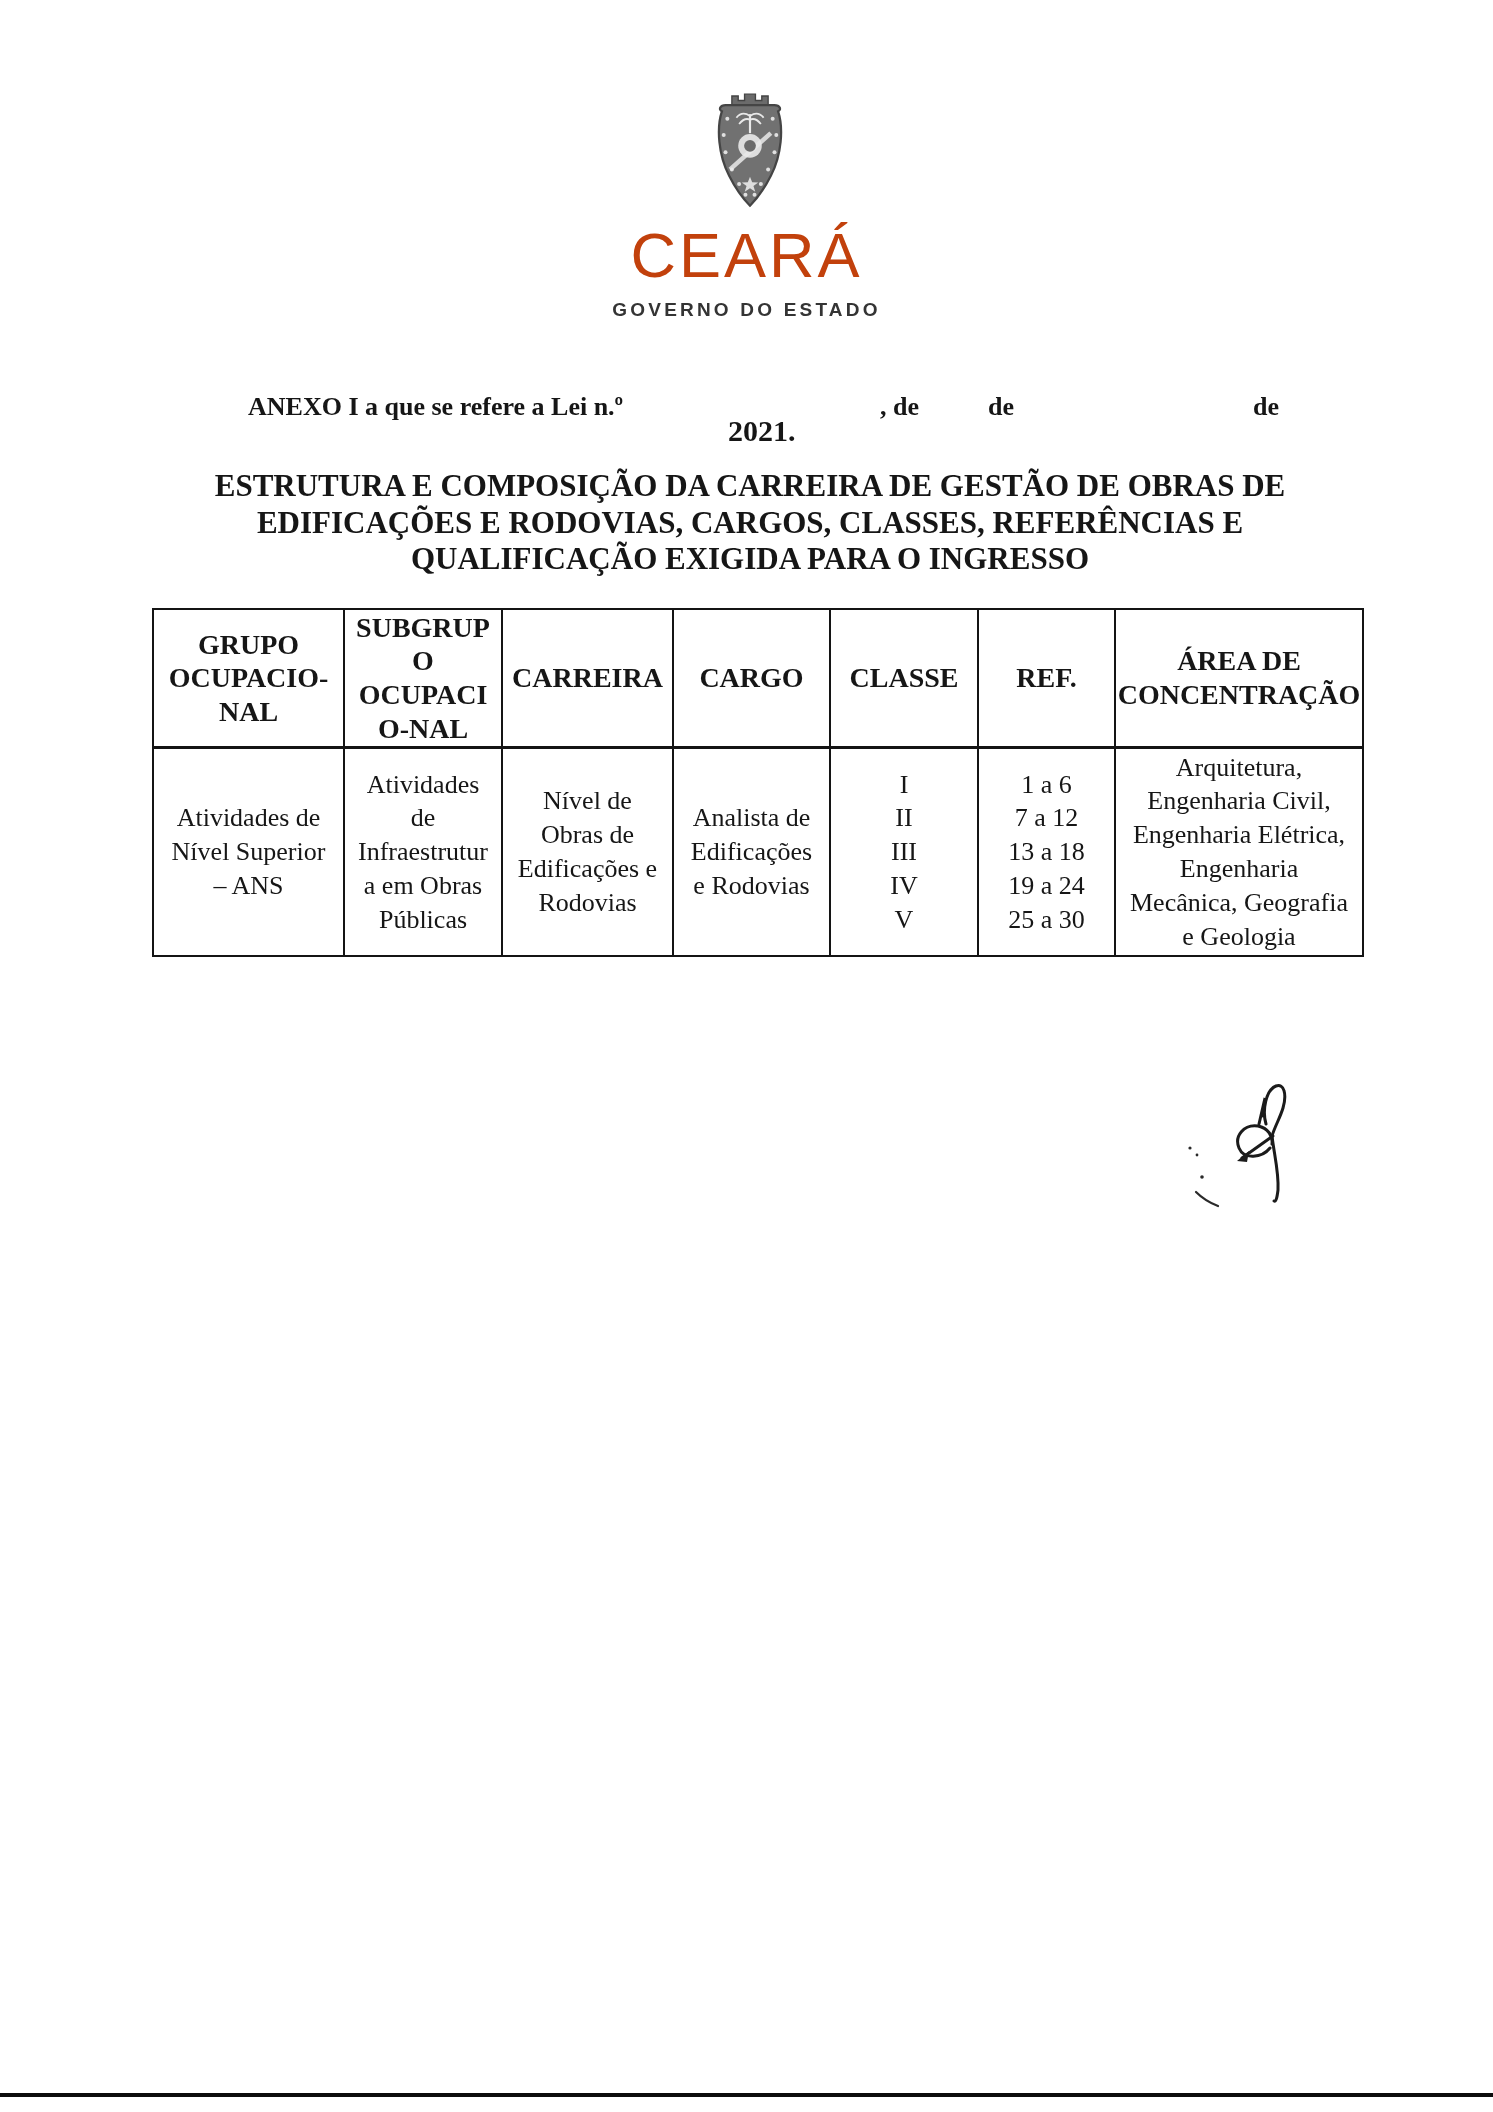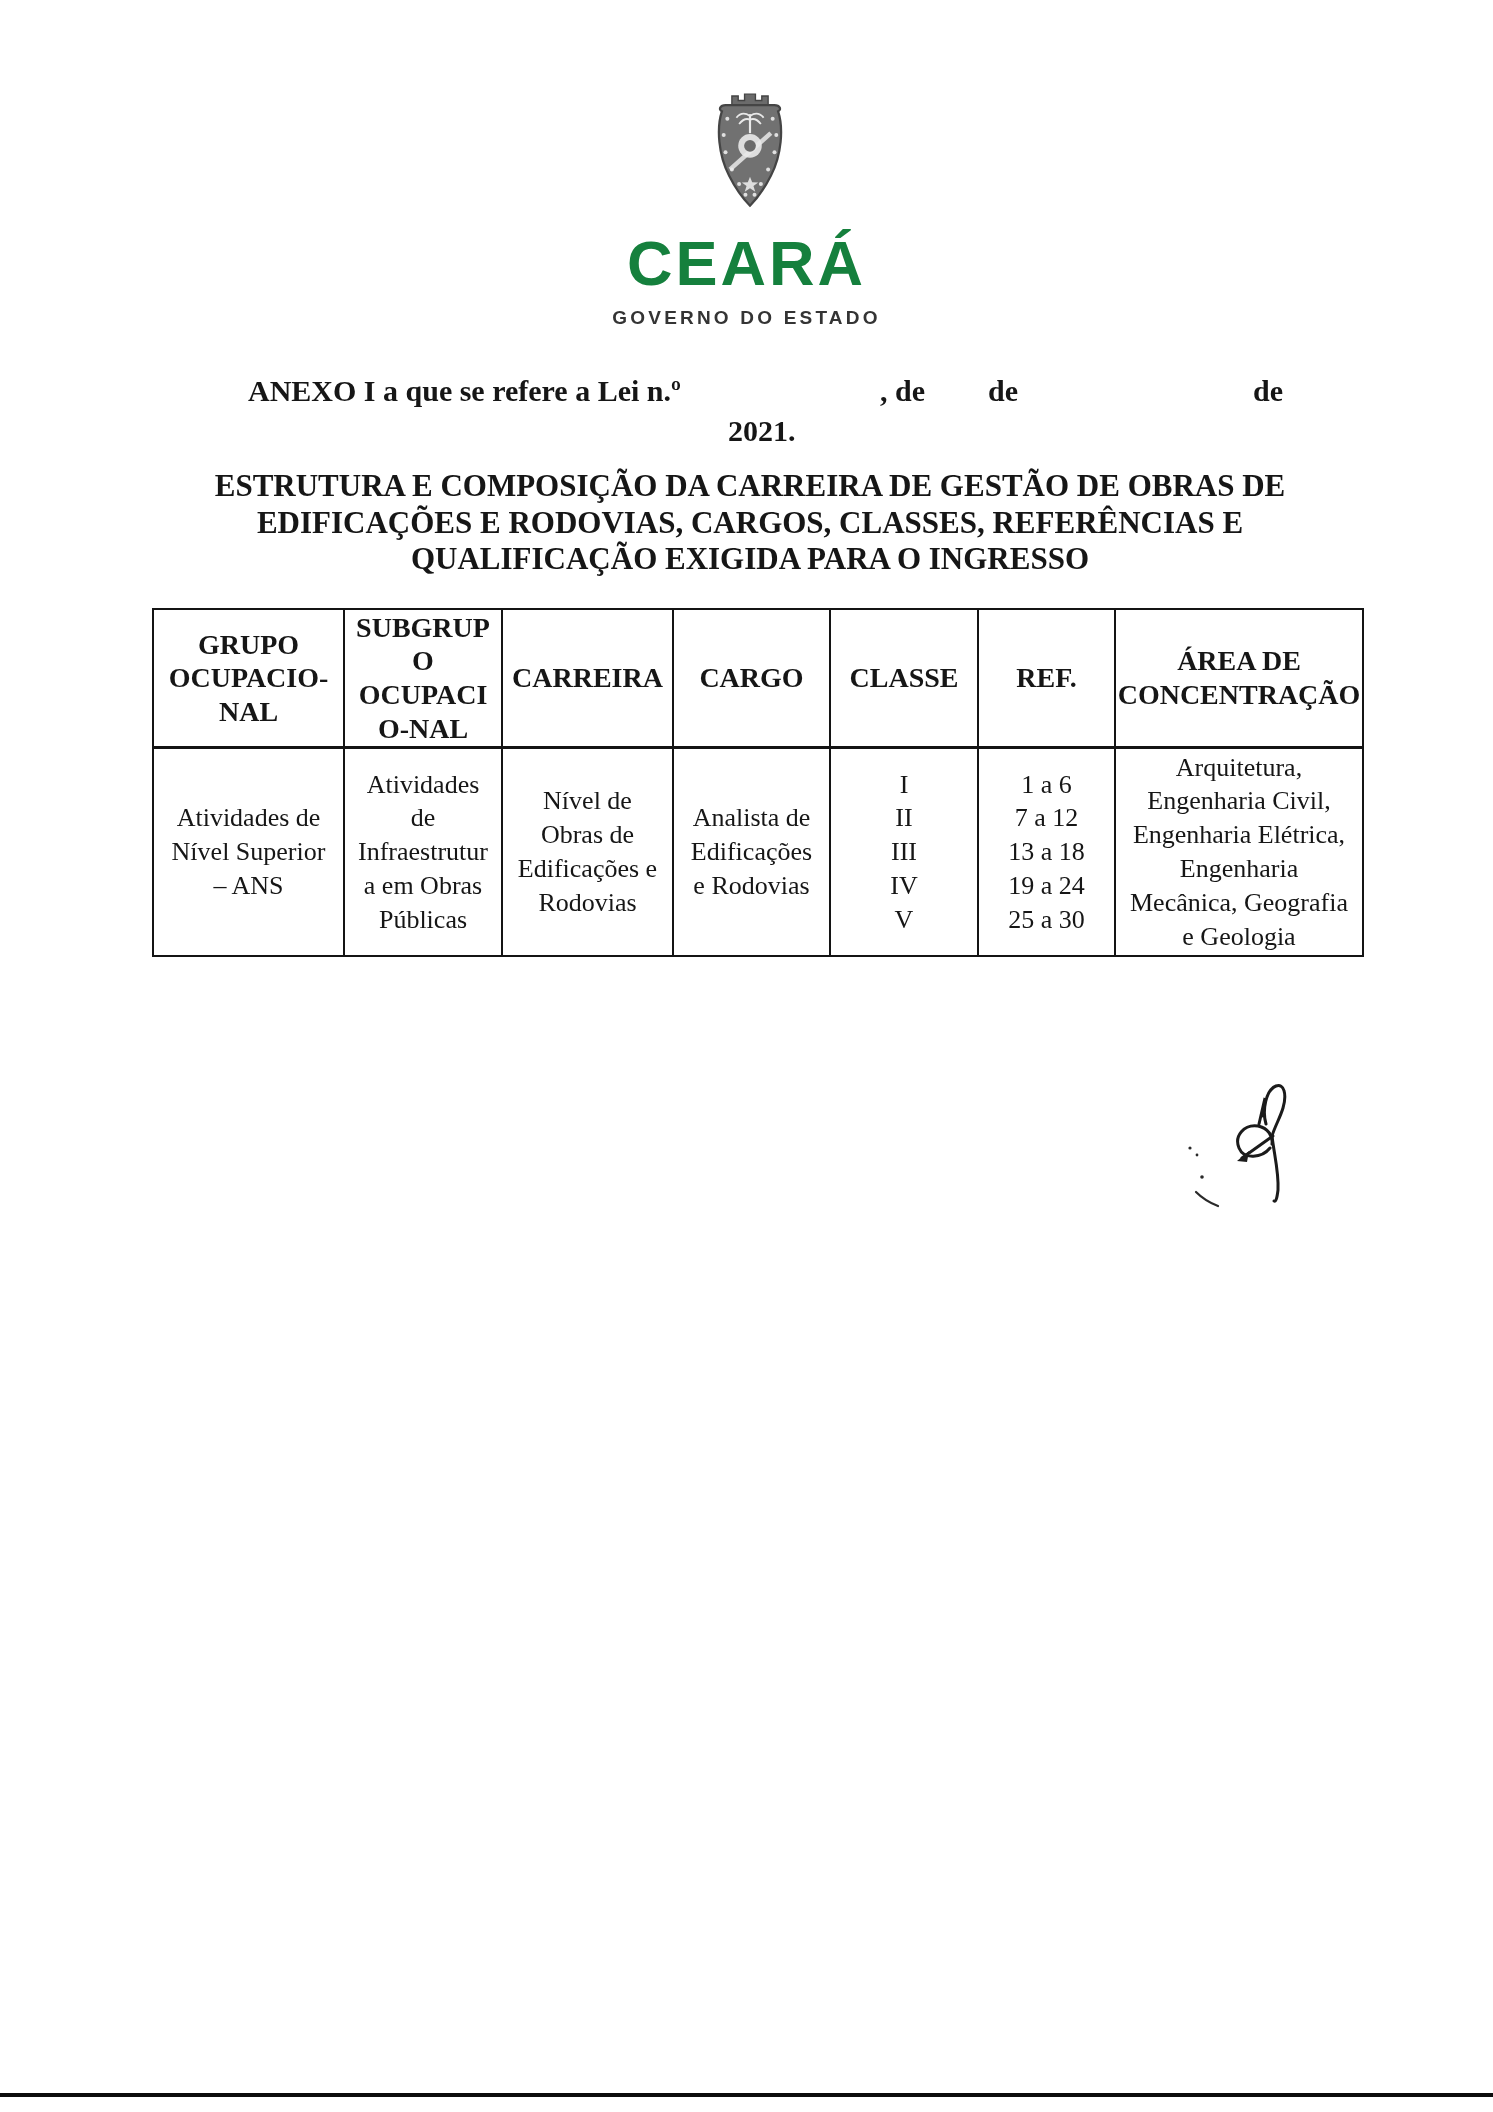--- a/index.html
+++ b/index.html
@@ -15,32 +15,32 @@
 
   
   .logo-block{
     position:absolute;top:86px;left:0;width:100%;
     display:flex;flex-direction:column;align-items:center;
     user-select:none;
   }
   .emblem{width:96px;height:136px;margin-left:6px;}
   .brand{
     font-family:"Liberation Sans", sans-serif;
-    font-weight:bold;font-size:63px;letter-spacing:3px;
-    color:#15803d;line-height:1;margin-top:10px;
+    font-weight:normal;font-size:63px;letter-spacing:3px;
+    color:#c2410c;line-height:1;margin-top:2px;
   }
   .brand-sub{
     font-family:"Liberation Sans", sans-serif;
     font-weight:bold;font-size:19px;letter-spacing:3.2px;
     color:#343434;margin-top:12px;
   }
 
   
-  .anexo-line{position:absolute;top:374px;left:0;width:100%;height:40px;
-    font-weight:bold;font-size:30px;}
+  .anexo-line{position:absolute;top:392px;left:0;width:100%;height:40px;
+    font-weight:bold;font-size:26px;}
   .anexo-line span{position:absolute;white-space:nowrap;}
   .anexo-prefix{left:248px;}
   .anexo-comma-de{left:880px;}
   .anexo-de-mid{left:988px;}
   .anexo-de-right{left:1253px;}
   .anexo-year{position:absolute;top:414px;left:728px;
     font-weight:bold;font-size:30px;}
 
   
   .doc-title{

